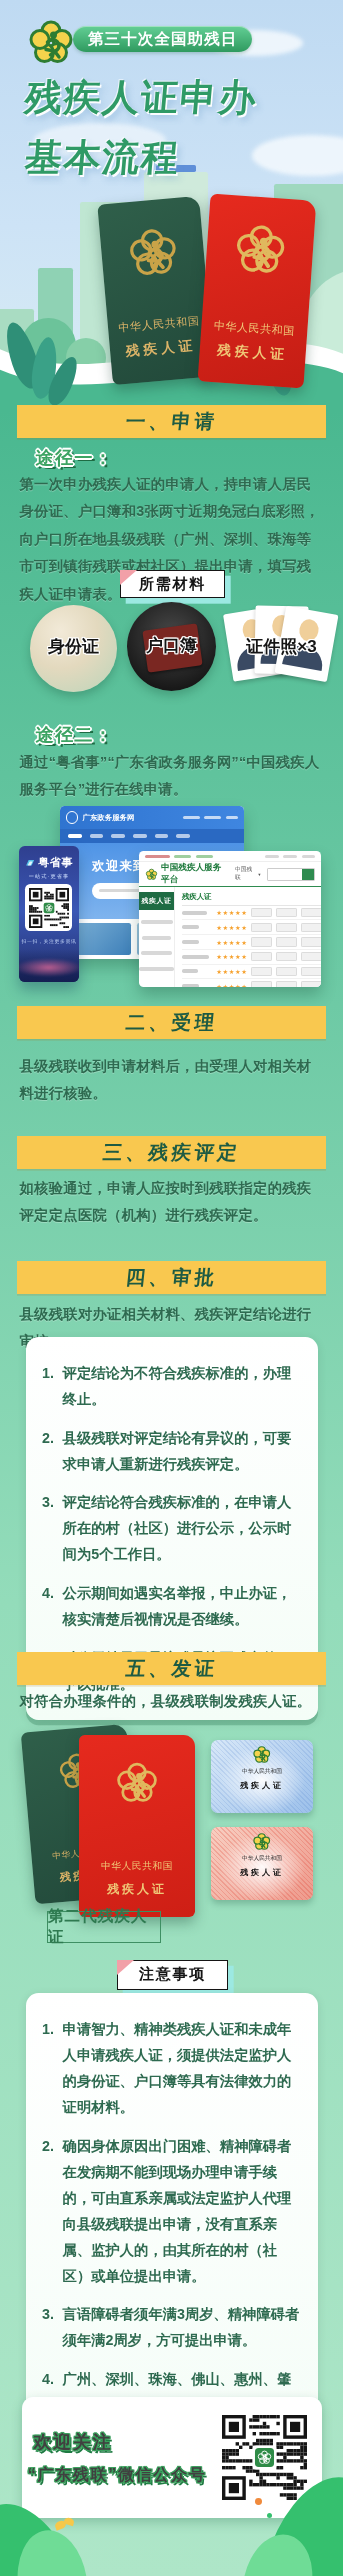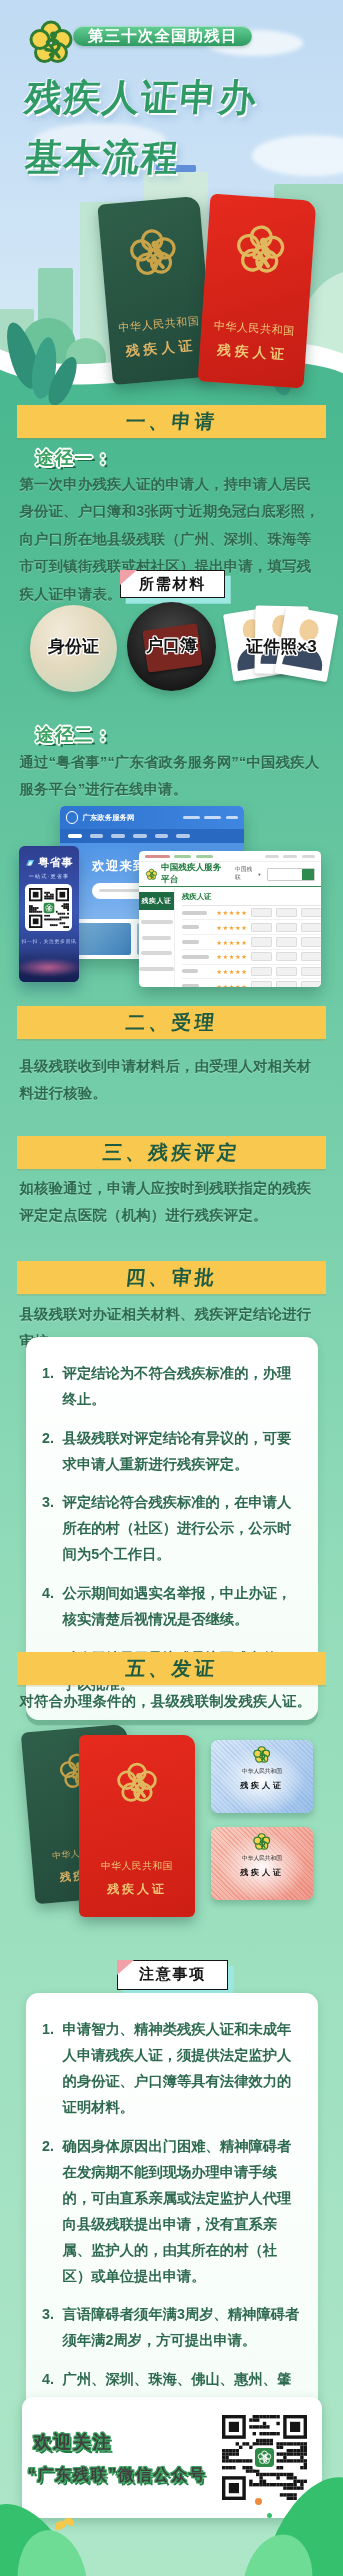--- a/index.html
+++ b/index.html
@@ -8,21 +8,21 @@
   .abs{position:absolute;}
   
   .bg-sky{left:0;top:0;width:343px;height:410px;
     background:linear-gradient(180deg,#bfdaf2 0%,#cde3f6 55%,#d8ecf4 100%);}
   .cloud{background:#f2f8fd;border-radius:50%;filter:blur(2.3px);opacity:.9;}
   .bldg{border-radius:2.3px 2.3px 0 0;}
   .win-v{background-image:repeating-linear-gradient(90deg,transparent 0 5.7px,rgba(255,255,255,.45) 5.7px 9.2px);}
   .win-h{background-image:repeating-linear-gradient(180deg,transparent 0 9.2px,rgba(255,255,255,.5) 9.2px 12.6px);}
   .tree{border-radius:50%;}
   .logo-flower{width:50px;height:53px;}
-  .badge{display:flex;align-items:center;justify-content:center;height:20px;padding:0 15px;
+  .badge{display:flex;align-items:center;justify-content:center;height:26px;padding:0 15px;
     background:linear-gradient(180deg,#63cf95,#2f9a5f);border-radius:15px;
     box-shadow:inset 0 1.1px 0 rgba(255,255,255,.4),0 1.7px 3.4px rgba(40,100,70,.25);
     color:#fff;font-size:15.5px;font-weight:800;letter-spacing:1.1px;}
   .hero-title{margin:0;font-size:37px;font-weight:900;color:#2F9A66;letter-spacing:1.7px;
     transform:skewX(-5deg);
     text-shadow:1.7px 1.7px 0 rgba(255,255,255,.95),-1.1px -1.1px 0 rgba(255,255,255,.65),4px 5.2px 6.9px rgba(110,160,205,.45);}
   .leaf{border-radius:60% 60% 60% 60%/70% 70% 50% 50%;}
   
   .cert{border-radius:6.9px 13.7px 6.9px 6.9px;box-shadow:0 5.7px 12.6px rgba(20,60,45,.35);
     display:flex;flex-direction:column;align-items:center;}
@@ -529,20 +529,21 @@
   <div class="abs g3card" style="left:211px;top:1827px;width:102px;height:73px;background:linear-gradient(135deg,#F8CFC2,#EE9A8C)">
     <div class="pat" style="background:repeating-linear-gradient(45deg,rgba(220,50,35,.22) 0 1.1px,transparent 1.1px 3.4px)"></div>
     <div class="pat" style="background:radial-gradient(ellipse at 50% 55%,rgba(255,255,255,.95) 0%,rgba(255,255,255,0) 60%)"></div>
     <svg style="position:relative;margin:4.6px auto 0" width="19.5" height="19.5" viewBox="0 0 100 100">
         <use href="#emblem-fill"></use>
       </svg>
     <div style="position:relative;font-size:5.7px;color:#222;margin-top:2.3px">中华人民共和国</div>
     <div style="position:relative;font-size:8px;font-weight:800;letter-spacing:2.9px;color:#111;margin-top:3.4px">残疾人证</div>
   </div>
 
+  <div class="abs genlabel" style="left:47px;top:1911px">第二代残疾人证</div>
 
   <div class="abs taglabel" style="left:117px;top:1960px;width:109px;height:27.5px">
     <span>注意事项</span>
   </div>
   <div class="abs card" style="top:1993px">
     <div class="li">
       <span class="n">1.</span>
         <span class="t">申请智力、精神类残疾人证和未成年人申请残疾人证，须提供法定监护人的身份证、户口簿等具有法律效力的证明材料。</span>
       </div>
     <div class="li">

